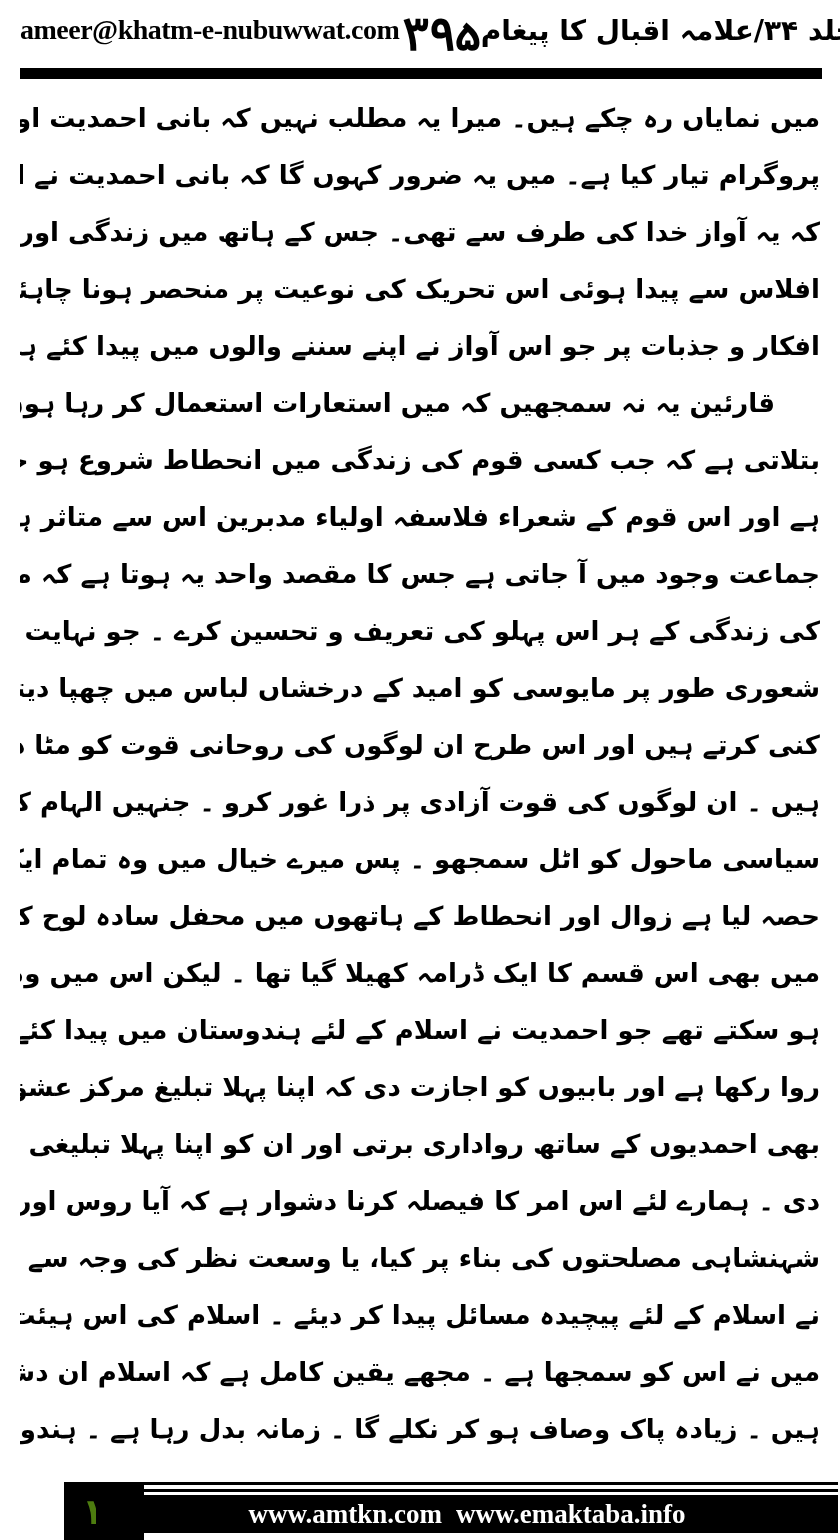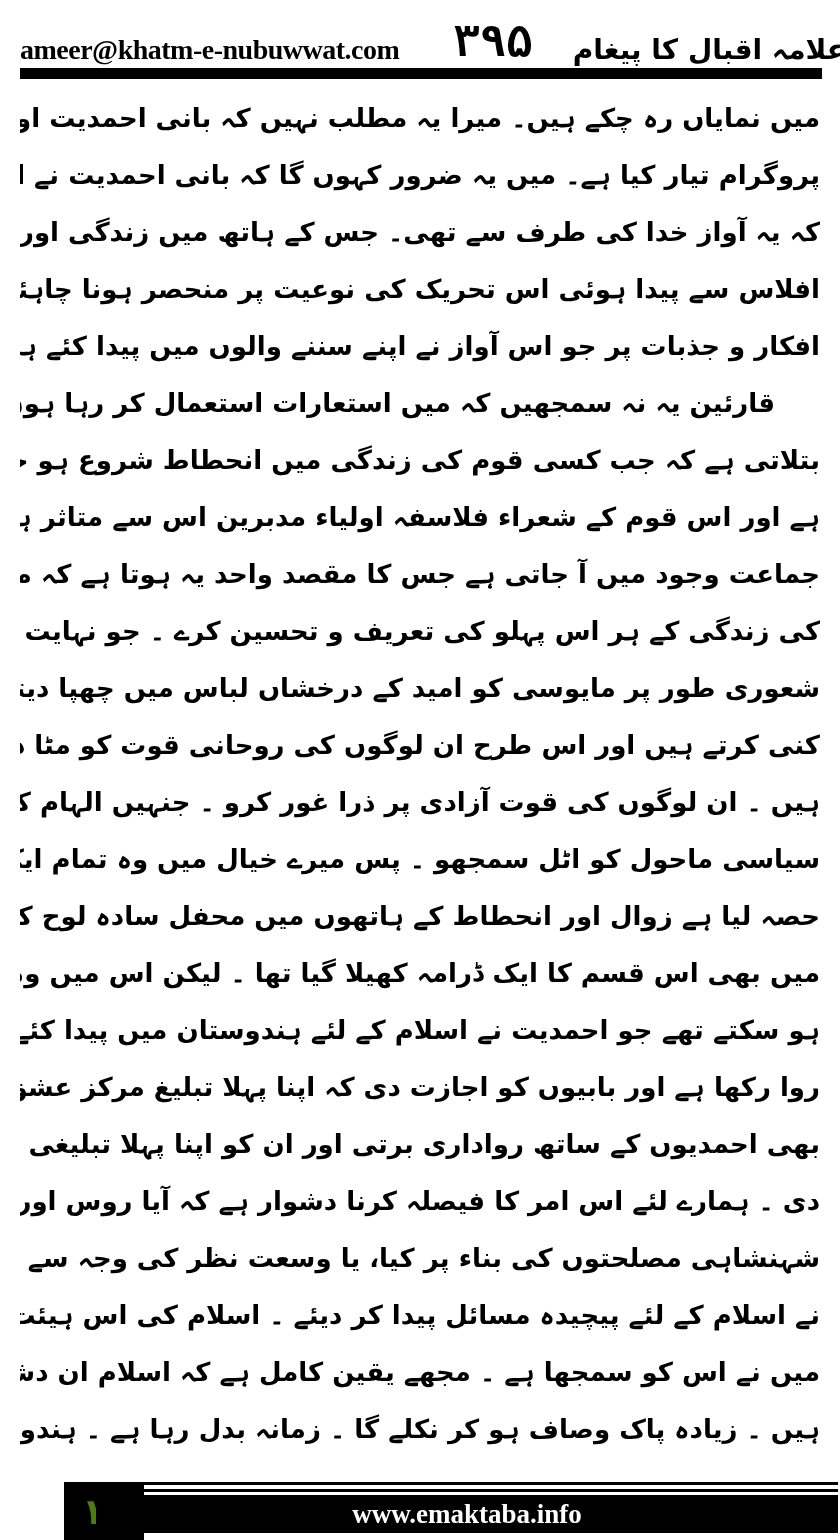--- a/index.html
+++ b/index.html
@@ -17,36 +17,35 @@
   }
 
   
   .header {
     position: absolute;
     top: 14px;
     left: 20px;
     right: 20px;
     height: 52px;
     display: flex;
-    align-items: flex-end;
-    gap: 40px;
+    align-items: flex-start;
   }
   .header-email {
     font-family: "Liberation Serif", serif;
     font-weight: bold;
     font-size: 28px;
     letter-spacing: -0.5px;
     white-space: nowrap;
   }
   .header-pagenum {
-    font-family: Liberation Mono, monospace;
+    font-family: Liberation Serif, serif;
     font-weight: bold;
     font-size: 44px;
     line-height: 1;
-    margin-left: 14px;
+    margin-left: 4px;
     direction: rtl;
     white-space: nowrap;
   }
   .header-title {
     margin-left: auto;
     direction: rtl;
     font-family: "DejaVu Sans", "DejaVu Serif", sans-serif;
     font-weight: bold;
     font-size: 28px;
     white-space: nowrap;
@@ -182,18 +181,19 @@
     <div class="text-line">ہیں ۔ زیادہ پاک وصاف ہو کر نکلے گا ۔ زمانہ بدل رہا ہے ۔ ہندوستان کے حالات ایک نیا رخ</div>
   </div>
 
   <div class="footer">
     <div class="footer-pagebox">
       <span>۱۳</span>
     </div>
     <div class="footer-right">
       <div class="footer-doublerule"></div>
       <div class="footer-bar">
+        <span>www.amtkn.com</span>
         <span>www.emaktaba.info</span>
       </div>
     </div>
   </div>
 
 </div>
 
 </body></html>

